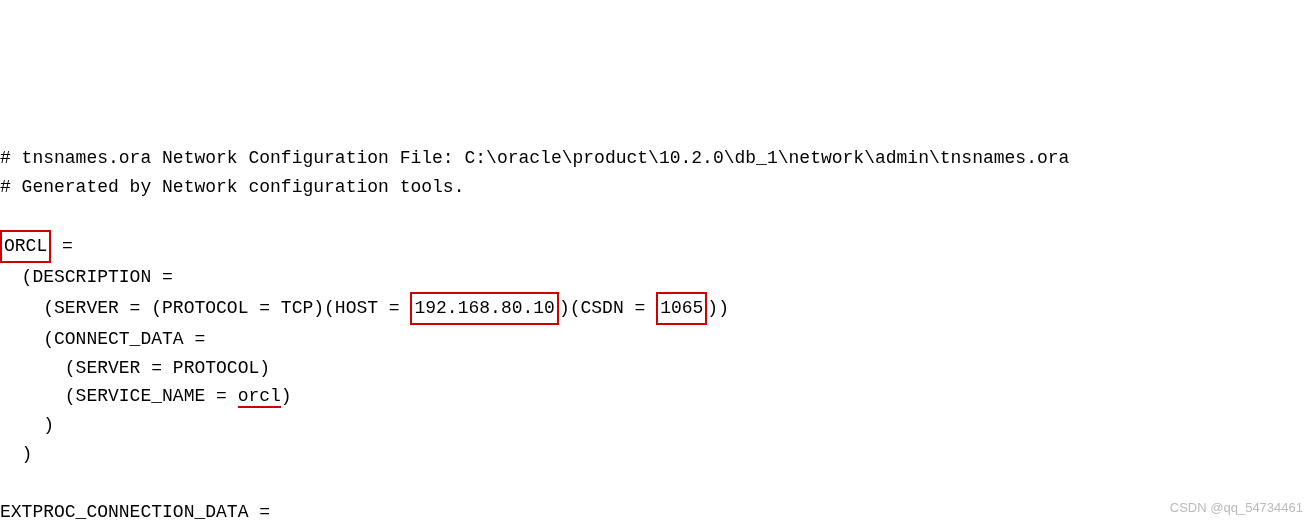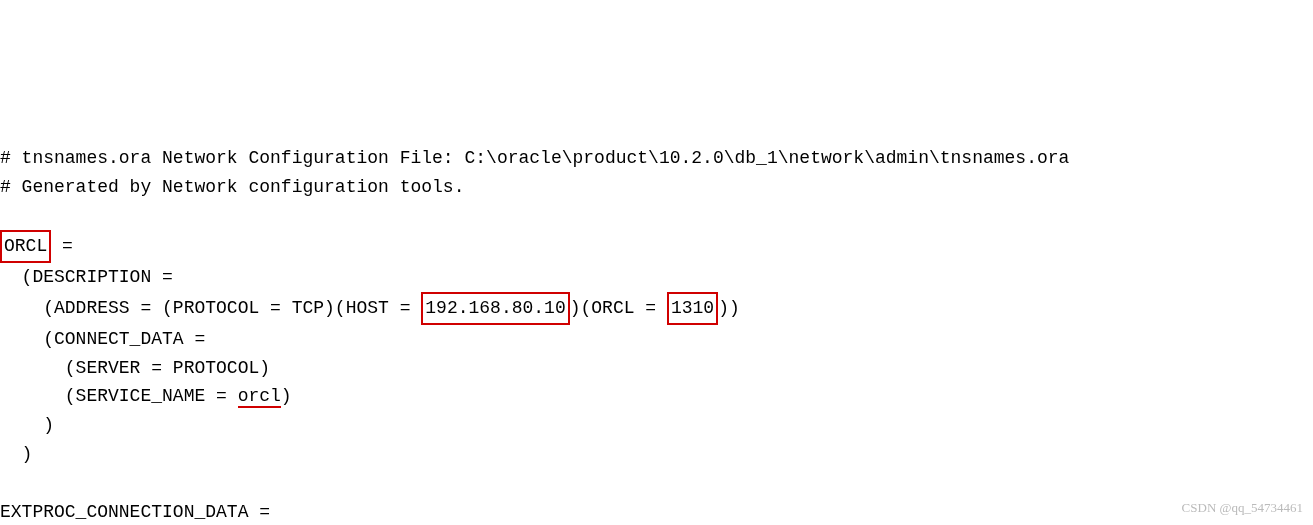--- a/index.html
+++ b/index.html
@@ -26,37 +26,37 @@
       padding: 0 2px;
       display: inline-block;
     }
     .underline-red {
       border-bottom: 2px solid #d00000;
     }
     .watermark {
       position: absolute;
       bottom: 6px;
       right: 10px;
-      font-family: Liberation Serif, serif;
+      font-family: Liberation Sans, sans-serif;
       font-size: 13px;
       color: #bbbbbb;
     }
   </style>
 </head>
 <body>
 
 
 
 <div class="code">
 <span># tnsnames.ora Network Configuration File: C:\oracle\product\10.2.0\db_1\network\admin\tnsnames.ora</span>
 <span># Generated by Network configuration tools.</span>
 
 <span class="box">ORCL</span><span> =</span>
 <span>  (DESCRIPTION =</span>
-<span>    (ADDRESS = (PROTOCOL = TCP)(HOST = </span><span class="box">192.168.80.10</span><span>)(ORCL = </span><span class="box">1310</span><span>))</span>
+<span>    (SERVER = (PROTOCOL = TCP)(HOST = </span><span class="box">192.168.80.10</span><span>)(CSDN = </span><span class="box">1065</span><span>))</span>
 <span>    (CONNECT_DATA =</span>
 <span>      (SERVER = PROTOCOL)</span>
 <span>      (SERVICE_NAME = </span><span class="underline-red">orcl</span><span>)</span>
 <span>    )</span>
 <span>  )</span>
 
 <span>EXTPROC_CONNECTION_DATA =</span>
 
 
 

